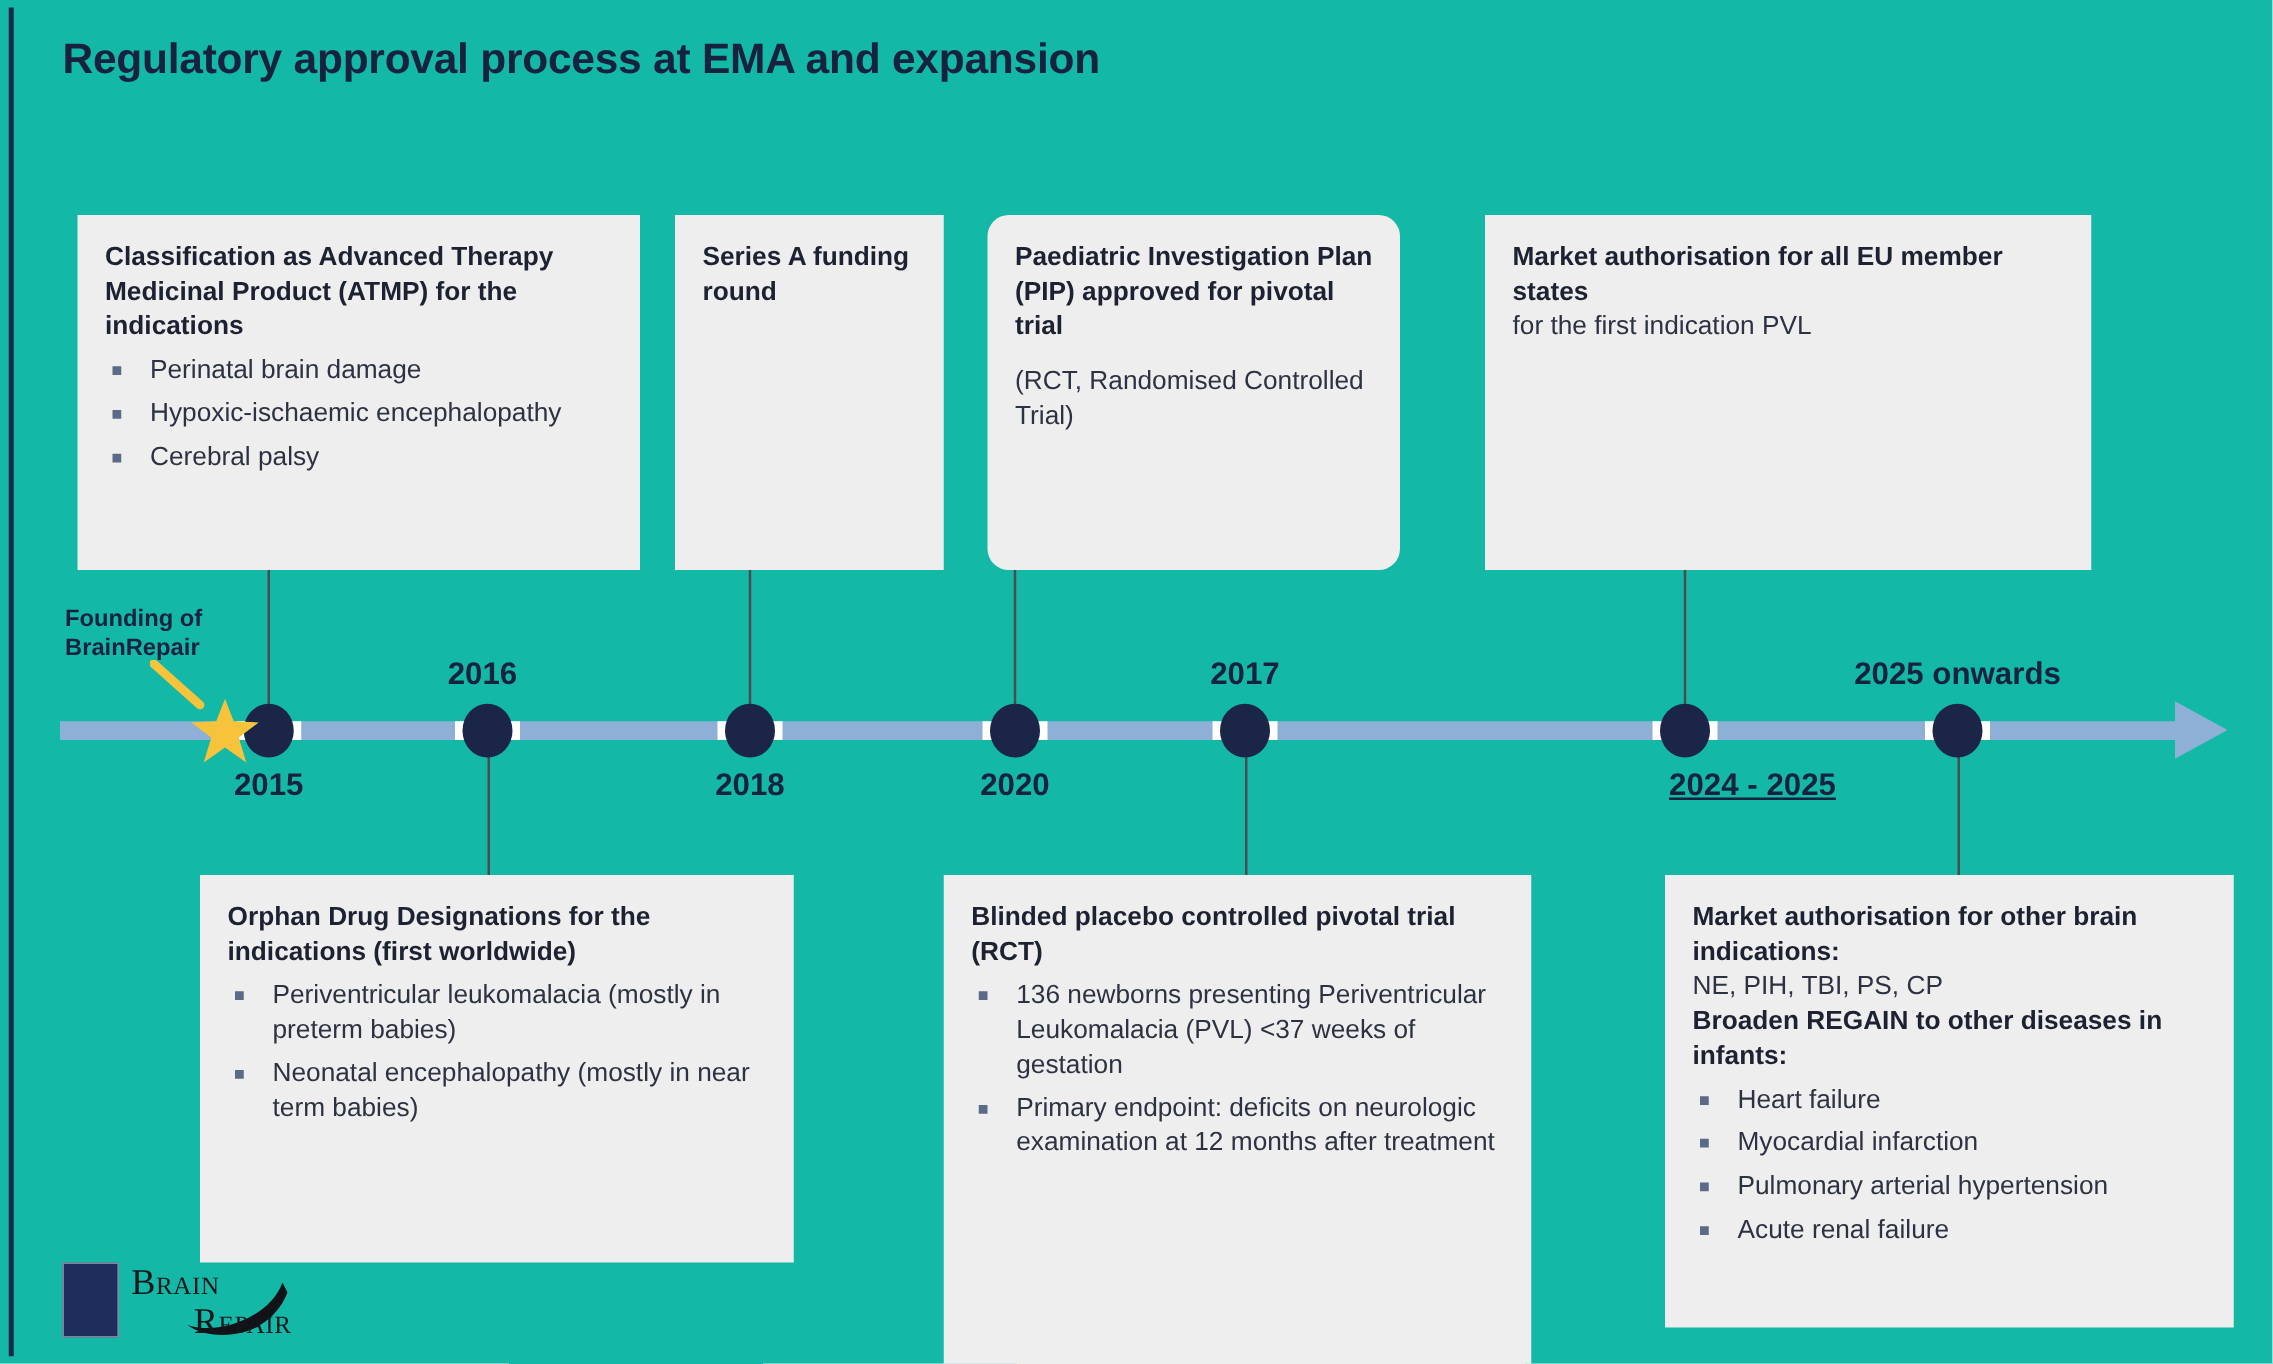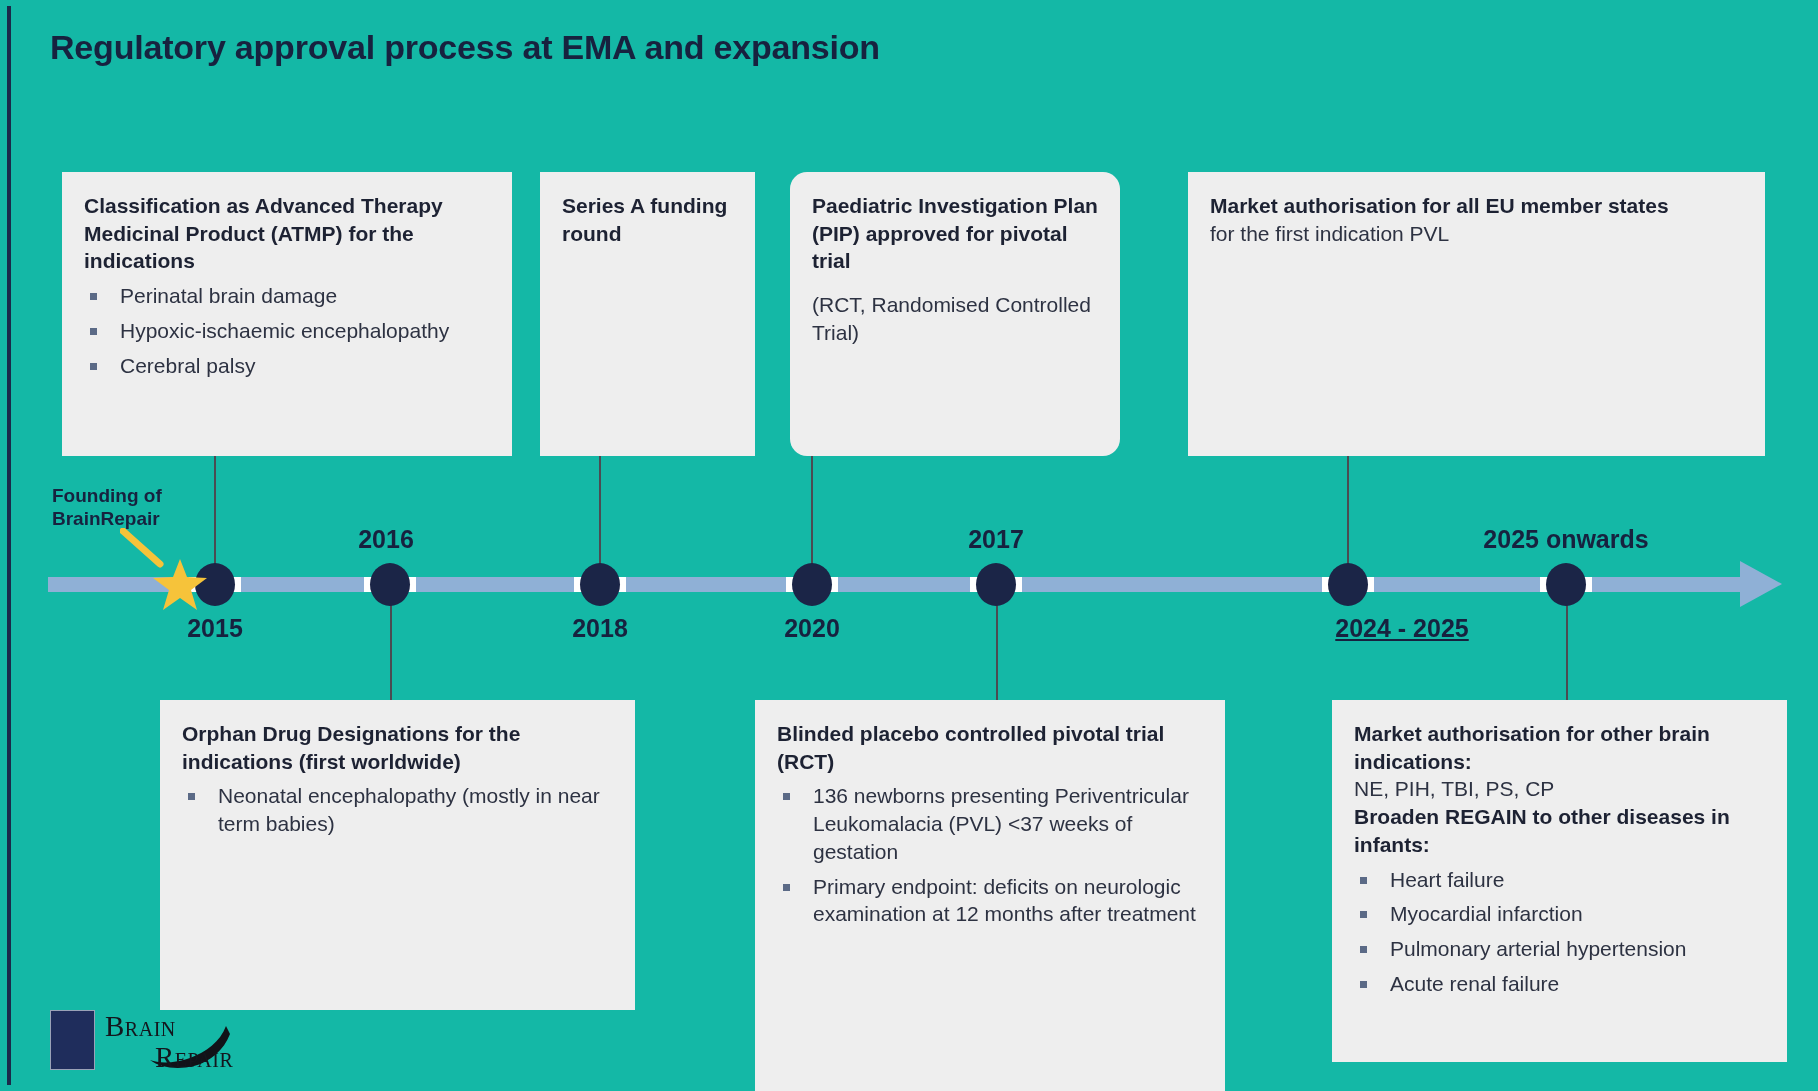--- a/index.html
+++ b/index.html
@@ -178,21 +178,21 @@
 
   <div class="card" style="left:540px; top:172px; width:215px; height:284px;">
     <div class="hd">Series A funding round</div>
   </div>
 
   <div class="card" style="left:790px; top:172px; width:330px; height:284px;border-radius:17px;">
     <div class="hd">Paediatric Investigation Plan (PIP) approved for pivotal trial</div>
     <div class="sub gap">(RCT, Randomised Controlled Trial)</div>
   </div>
 
-  <div class="card" style="left:1188px; top:172px; width:577px; height:284px;">
+  <div class="card" style="left:1188px; top:172px; width:485px; height:284px;">
     <div class="hd">Market authorisation for all EU member states</div>
     <div class="sub">for the first indication PVL</div>
   </div>
 
   <div class="connector" style="left:214px;  top:456px; height:112px;"></div>
   <div class="connector" style="left:599px;  top:456px; height:112px;"></div>
   <div class="connector" style="left:811px;  top:456px; height:112px;"></div>
   <div class="connector" style="left:1347px; top:456px; height:112px;"></div>
 
   <div class="axis-line"></div>
@@ -234,20 +234,21 @@
   <div class="year below" style="left:1402px;text-decoration:underline;">2024 - 2025</div>
   <div class="year above" style="left:1566px;">2025 onwards</div>
 
   <div class="connector" style="left:390px;  top:600px; height:100px;"></div>
   <div class="connector" style="left:996px;  top:600px; height:100px;"></div>
   <div class="connector" style="left:1566px; top:600px; height:100px;"></div>
 
   <div class="card" style="left:160px; top:700px; width:475px; height:310px;">
     <div class="hd">Orphan Drug Designations for the indications (first worldwide)</div>
     <ul>
+      <li>Periventricular leukomalacia (mostly in preterm babies)</li>
       <li>Neonatal encephalopathy (mostly in near term babies)</li>
     </ul>
   </div>
 
   <div class="card" style="left:755px; top:700px; width:470px; height:432px;">
     <div class="hd">Blinded placebo controlled pivotal trial (RCT)</div>
     <ul>
       <li>136 newborns presenting Periventricular Leukomalacia (PVL) &lt;37 weeks of gestation</li>
       <li>Primary endpoint: deficits on neurologic examination at 12 months after treatment</li>
     </ul>

